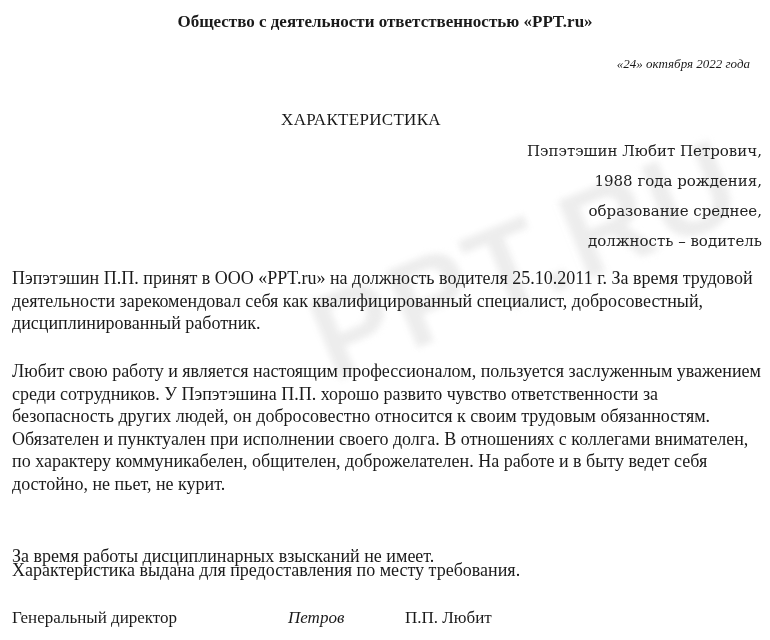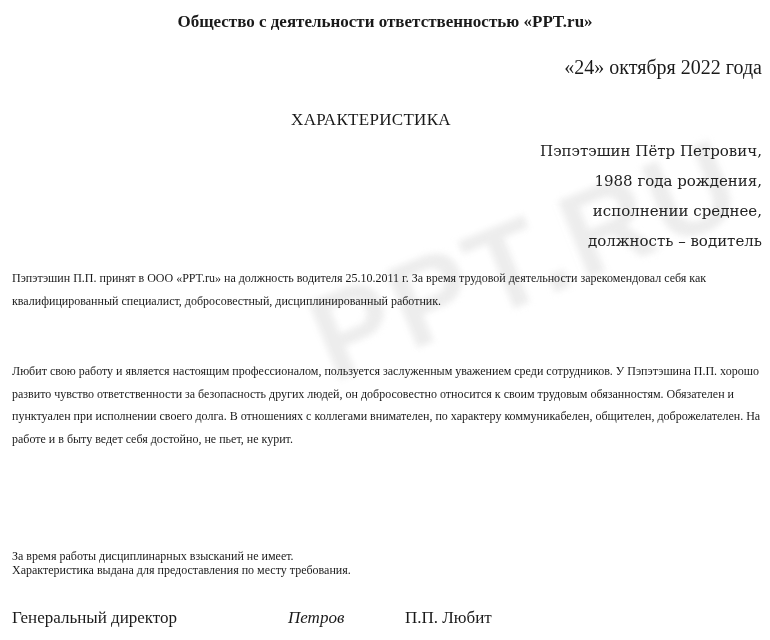--- a/index.html
+++ b/index.html
@@ -3,25 +3,25 @@
 <meta charset="utf-8">
 <style>
   html, body { margin:0; padding:0; }
   body { width:770px; height:640px; background:#ffffff; position:relative; overflow:hidden;
          font-family:"Liberation Serif", "DejaVu Serif", serif; color:#1a1a1a; }
   .watermark { position:absolute; left:300px; top:190px; font-family:"Liberation Sans", sans-serif;
                font-size:120px; font-weight:bold; color:#ededed; transform:rotate(-22deg);
                letter-spacing:4px; filter:blur(3px); z-index:0; user-select:none; }
   .page { position:absolute; left:0; top:0; width:770px; height:640px; z-index:1; }
   .org { position:absolute; left:0; width:770px; top:12px; text-align:center; font-weight:bold; font-size:17px; }
-  .date { position:absolute; right:8px; top:56px; font-size:20px; }
-  .title { position:absolute; left:0; width:722px; top:110px; text-align:center; font-size:17px; letter-spacing:0.3px;padding-left:10px; }
+  .date { position:absolute; right:20px; top:56px; font-size:13px;font-style:italic; }
+  .title { position:absolute; left:0; width:722px; top:110px; text-align:center; font-size:17px; letter-spacing:0.3px; }
   .person { position:absolute; right:8px; top:136px; text-align:right;
             font-family:"DejaVu Serif", serif; font-size:15px; line-height:30px; color:#222; }
-  .para { position:absolute; left:12px; width:750px; font-size:12px; line-height:22.5px; }
+  .para { position:absolute; left:12px; width:750px; font-size:18px; line-height:22.5px; }
   .p1 { top:267px; }
   .p2 { top:360px; }
   .p3 { top:513px;margin-top:32px; }
   .p4 { top:559px; }
   .sign { position:absolute; top:608px; left:12px; font-size:17px; width:750px; height:24px; }
   .sign span { position:absolute; top:0; }
   .sign .pos { left:0; }
   .sign .sig { left:276px; font-style:italic;text-align:center; }
   .sign .name { left:393px; }
 </style>
@@ -29,23 +29,23 @@
 <body>
 
 <div class="watermark">PPT.RU</div>
 
 <div class="page">
   <div class="org">Общество с деятельности ответственностью «PPT.ru»</div>
   <div class="date">«24» октября  2022 года</div>
   <div class="title">ХАРАКТЕРИСТИКА</div>
 
   <div class="person">
-    <div>Пэпэтэшин Пётр Петрович,</div>
+    <div>Пэпэтэшин Любит Петрович,</div>
     <div>1988 года рождения,</div>
-    <div>исполнении среднее,</div>
+    <div>образование среднее,</div>
     <div>должность – водитель</div>
   </div>
 
   <div class="para p1">Пэпэтэшин П.П. принят в ООО «PPT.ru» на должность водителя 25.10.2011 г. За время трудовой деятельности зарекомендовал себя как квалифицированный специалист, добросовестный, дисциплинированный работник.</div>
   <div class="para p2">Любит свою работу и является настоящим профессионалом, пользуется заслуженным уважением среди сотрудников. У Пэпэтэшина П.П. хорошо развито чувство ответственности за безопасность других людей, он добросовестно относится к своим трудовым обязанностям. Обязателен и пунктуален при исполнении своего долга. В отношениях с коллегами внимателен, по характеру коммуникабелен, общителен, доброжелателен. На работе и в быту ведет себя достойно, не пьет, не курит.</div>
   <div class="para p3">За время работы дисциплинарных взысканий не имеет.</div>
   <div class="para p4">Характеристика выдана для предоставления по месту требования.</div>
 
   <div class="sign">
     <span class="pos">Генеральный директор</span>

